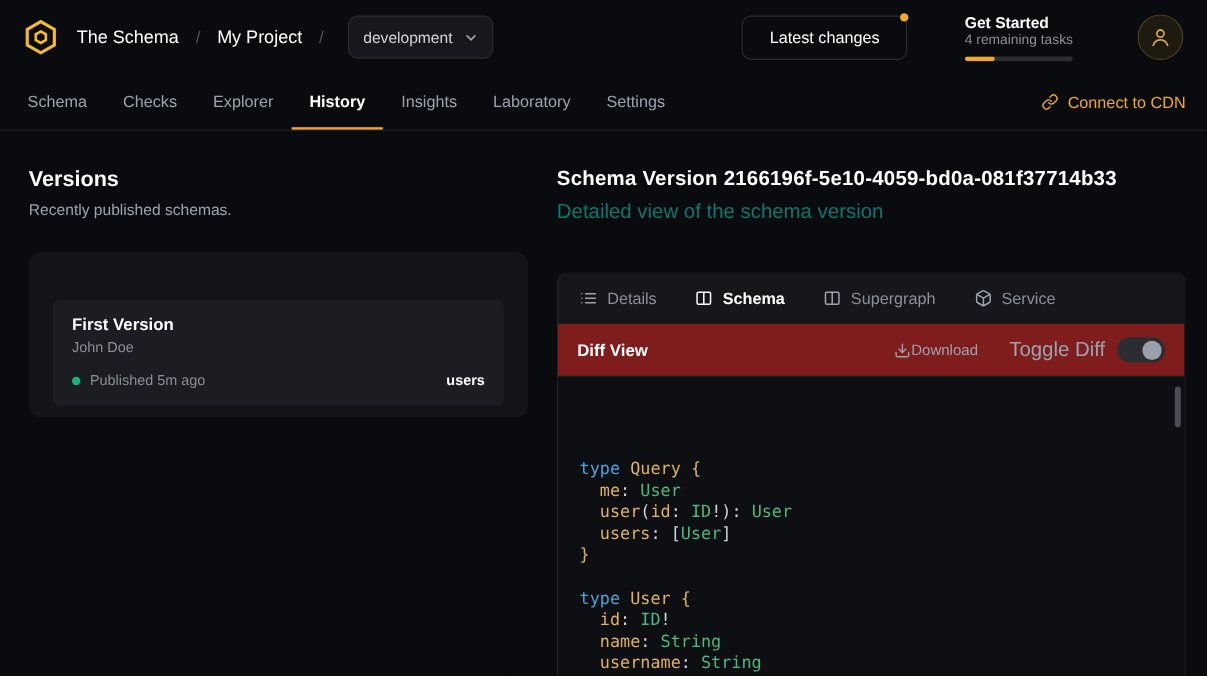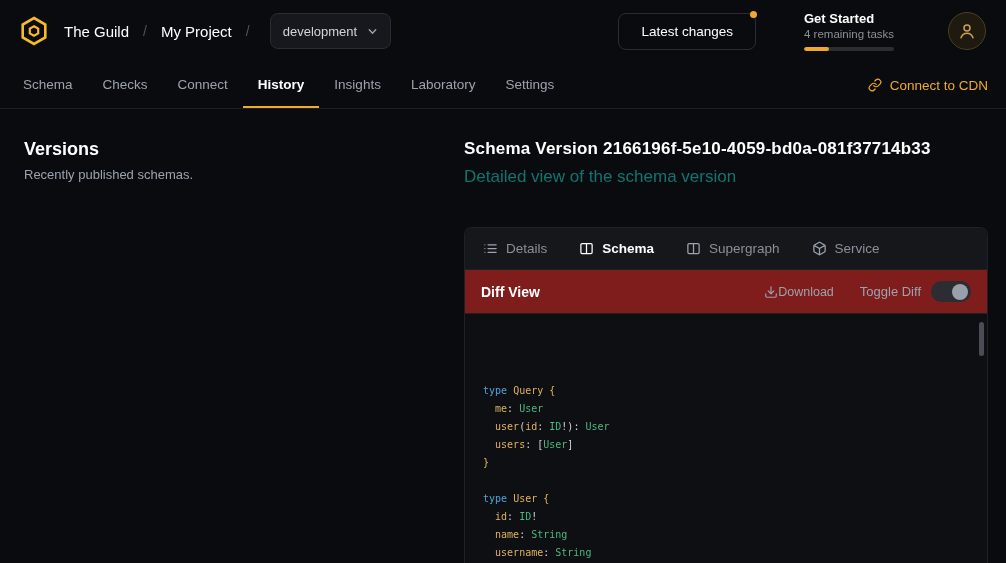--- a/index.html
+++ b/index.html
@@ -102,33 +102,33 @@
   .panel-tab.active { color:#ffffff; font-weight:bold; }
 
   .diff-bar {
     height:44px; background:#7f1d1d; display:flex; align-items:center;
     padding:0 16px; border-bottom:1px solid #1f2126; flex-shrink:0;
   }
   .diff-title { font-size:14px; font-weight:bold; color:#ffffff; }
   .diff-actions { margin-left:auto; display:flex; align-items:center; gap:26px; }
   .download-btn { display:flex; align-items:center; gap:0; font-size:12.5px; color:#9ca3af; cursor:pointer; }
   .toggle-wrap { display:flex; align-items:center; gap:10px; }
-  .toggle-label { font-size:13px; color:#9ca3af; }
+  .toggle-label { font-size:17px; color:#9ca3af; }
   .toggle {
     width:40px; height:21px; border-radius:11px; background:#2b2d33; position:relative; cursor:pointer;
   }
   .toggle-knob {
     position:absolute; top:2.5px; right:3px; width:16px; height:16px; border-radius:50%;
     background:#9aa0aa;
   }
 
   .code-area {
     flex:1; min-height:0; background:#0d0f12; padding:14px 18px; position:relative;
     overflow:hidden;
-    font-family:"DejaVu Sans Mono", monospace; font-size:10px; line-height:18px;
+    font-family:"DejaVu Sans Mono", monospace; font-size:14px; line-height:18px;
     color:#d4d4d4; white-space:pre;
   }
   .scroll-thumb {
     position:absolute; right:3px; top:8px; width:5px; height:34px;
     background:#4a4d55; border-radius:3px; cursor:pointer;
   }
   .tok-k { color:#4fa3d8; }
   .tok-n { color:#e0b25f; }
   .tok-t { color:#4db87f; }
   .tok-p { color:#cfd3da; }
@@ -140,21 +140,21 @@
 <body>
 
 <div class="header">
   <div class="header-left">
     <span>
       <svg width="32" height="32" viewBox="0 0 32 32" fill="none" stroke="#f6ba2a">
         <polygon points="16,3 27.3,9.5 27.3,22.5 16,29 4.7,22.5 4.7,9.5" stroke-width="2.6"></polygon>
         <polygon points="16,11.2 20.2,13.6 20.2,18.4 16,20.8 11.8,18.4 11.8,13.6" stroke-width="2.2"></polygon>
       </svg>
     </span>
-    <span class="crumb">The Guild</span>
+    <span class="crumb">The Schema</span>
     <span class="crumb-sep">/</span>
     <span class="crumb">My Project</span>
     <span class="crumb-sep">/</span>
     <div class="env-select">
       <span>development</span>
       <span>
         <svg width="11" height="11" viewBox="0 0 12 12" fill="none" stroke="#9ca3af" stroke-width="1.6" stroke-linecap="round">
           <polyline points="2.5,4.2 6,7.8 9.5,4.2"></polyline>
         </svg>
       </span>
@@ -188,21 +188,21 @@
 
 <div class="nav">
   <div class="nav-tabs">
     <div class="nav-tab">
         <span>Schema</span>
       </div>
     <div class="nav-tab">
         <span>Checks</span>
       </div>
     <div class="nav-tab">
-        <span>Connect</span>
+        <span>Explorer</span>
       </div>
     <div class="nav-tab active">
         <span>History</span>
       </div>
     <div class="nav-tab">
         <span>Insights</span>
       </div>
     <div class="nav-tab">
         <span>Laboratory</span>
       </div>
@@ -220,20 +220,31 @@
     <span>Connect to CDN</span>
   </div>
 </div>
 
 <div class="main">
 
   <div class="col-left">
     <div class="section-title">Versions</div>
     <div class="section-sub">Recently published schemas.</div>
 
+    <div class="versions-card">
+      <div class="version-item">
+        <div class="vi-name">First Version</div>
+        <div class="vi-author">John Doe</div>
+        <div class="vi-row">
+          <span class="vi-dot"></span>
+          <span class="vi-status">Published 5m ago</span>
+          <span class="vi-service">users</span>
+        </div>
+      </div>
+    </div>
   </div>
 
   <div class="col-right">
     <div class="detail-title">Schema Version 2166196f-5e10-4059-bd0a-081f37714b33</div>
     <div class="detail-sub">Detailed view of the schema version</div>
 
     <div class="panel">
 
       <div class="panel-tabs">
         <div class="panel-tab">

